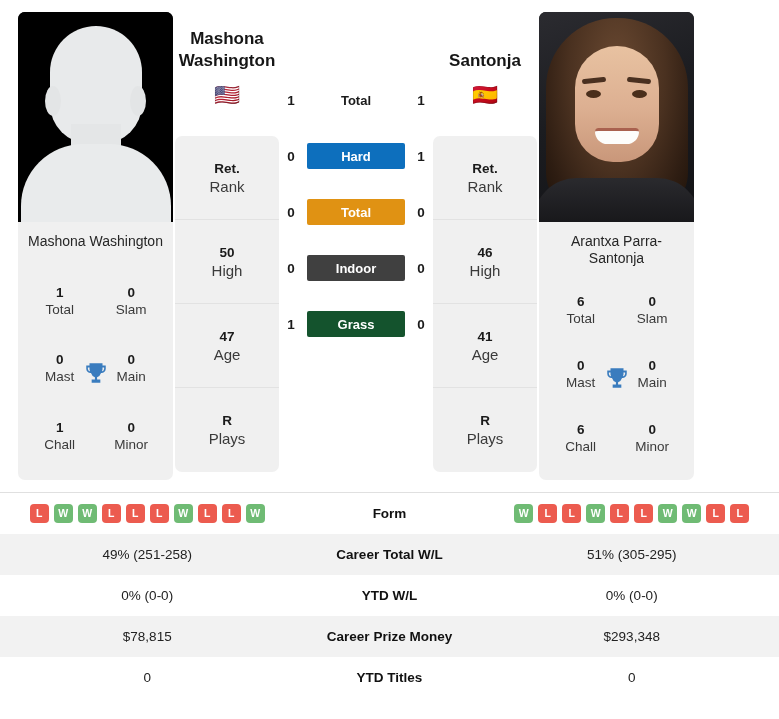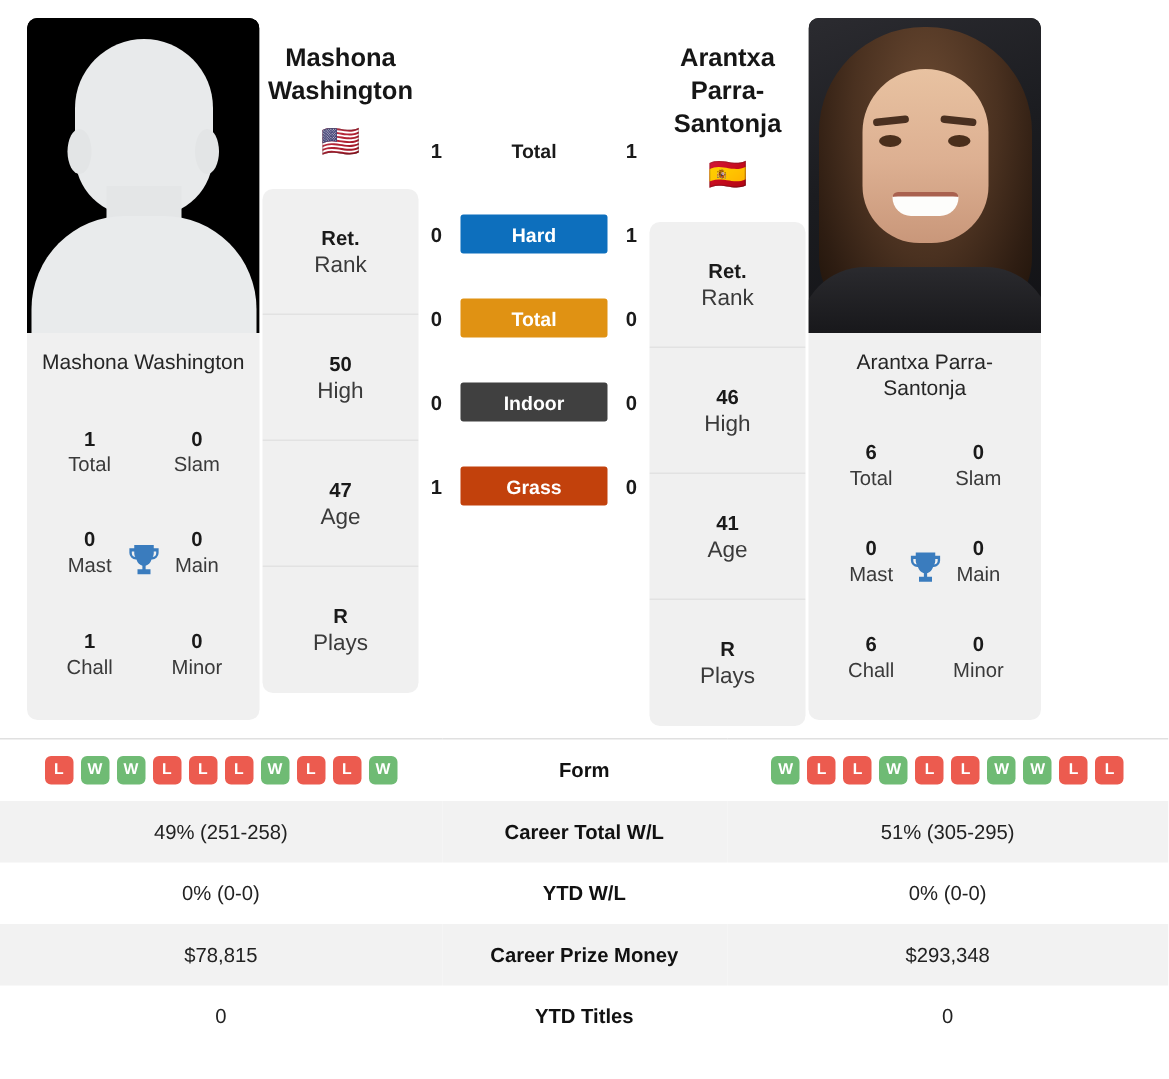--- a/index.html
+++ b/index.html
@@ -159,21 +159,21 @@
     font-size: 17px;
     font-weight: bold;
     line-height: 22px;
     text-align: center;
     color: #161616;
     margin-top: 16px;
   }
   .flag { font-size: 21px; line-height: 24px; margin-top: 11px; height: 26px; }
 
   .stat-card {
-    margin-top: 17px;
+    margin-top: 27px;
     width: 100%;
     background: #f0f0f0;
     border-radius: 7px;
     overflow: hidden;
   }
   .stat-cell {
     height: 84px;
     display: flex;
     flex-direction: column;
     align-items: center;
@@ -350,28 +350,28 @@
       <div class="surf-bar" style="background:#e09213">Total</div>
       <div class="surf-num">0</div>
     </div>
     <div class="surface-row">
       <div class="surf-num">0</div>
       <div class="surf-bar" style="background:#404040">Indoor</div>
       <div class="surf-num">0</div>
     </div>
     <div class="surface-row">
       <div class="surf-num">1</div>
-      <div class="surf-bar" style="background:#c2410c">Grass</div>
+      <div class="surf-bar" style="background:#14532d">Grass</div>
       <div class="surf-num">0</div>
     </div>
   </div>
 
   <div class="name-col">
     <div class="player-name">
-      <span>Arantxa Parra-</span><br>
+      <br>
       <span>Santonja</span>
     </div>
     <div class="flag">🇪🇸</div>
     <div class="stat-card">
       <div class="stat-cell">
         <div class="stat-val">Ret.</div>
         <div class="stat-lbl">Rank</div>
       </div>
       <div class="stat-cell">
         <div class="stat-val">46</div>

